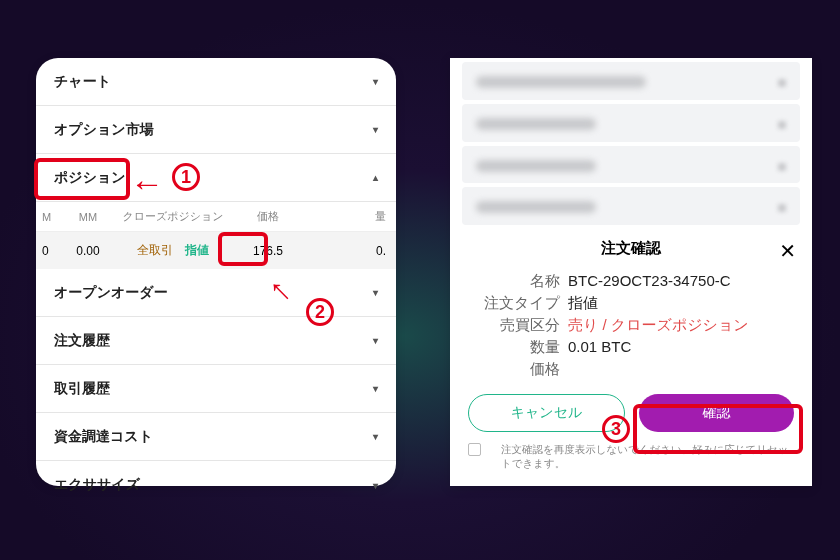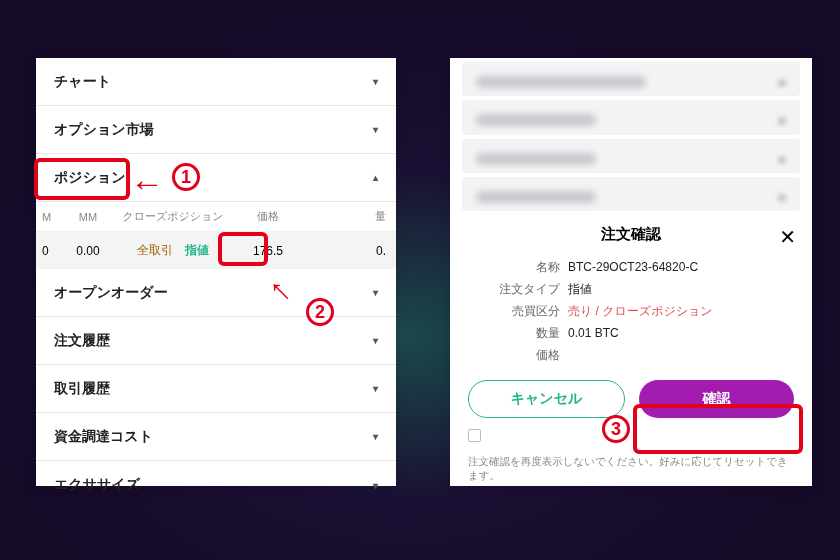--- a/index.html
+++ b/index.html
@@ -9,21 +9,21 @@
     font-family: -apple-system, BlinkMacSystemFont, "Segoe UI", "Hiragino Sans", "Meiryo", sans-serif;
     position: relative;
     overflow: hidden;
   }
   .panel {
     position: absolute;
     background: #fff;
     box-shadow: 0 2px 10px rgba(0,0,0,0.15);
   }
   
-  .left { left: 36px; top: 58px; width: 360px; height: 428px; }
+  .left { left: 36px; top: 58px; width: 360px; height: 428px; border-radius: 22px; }
   .acc-item {
     height: 48px;
     display: flex; align-items: center; justify-content: space-between;
     padding: 0 18px;
     border-bottom: 1px solid #e5e5e5;
     font-size: 14px; font-weight: 600; color: #222;
     cursor: pointer;
   }
   .caret { font-size: 10px; color: #555; }
   .caret.up::before { content: "▴"; }
@@ -54,36 +54,36 @@
     display:flex; align-items:center; justify-content:space-between;
     padding: 0 12px;
   }
   .blur-row::before {
     content: ""; position: absolute; left: 14px; top: 14px;
     width: 120px; height: 12px; background: #c8c9cc; border-radius: 6px;
     filter: blur(3px);
   }
   .blur-row.first::before { width: 170px; }
   .blur-row .bd { position:absolute; right:14px; top:17px; width:8px; height:8px; background:#c8c9cc; border-radius:2px; filter:blur(2px); }
-  .order-block { flex:1; padding: 14px 18px 4px 18px; position:relative; }
+  .order-block { flex:1; padding: 14px 18px 16px 18px; position:relative; }
   .order-title { text-align:center; font-size:15px; font-weight:700; margin-bottom:12px; }
   .close-x { position:absolute; right:16px; top:14px; font-size:20px; cursor:pointer; }
-  .orow { display:flex; font-size:12px; line-height:22px;align-items:flex-end; }
+  .orow { display:flex; font-size:15px; line-height:22px;align-items:flex-end; }
   .olab { width: 100px; text-align:right; color:#666; padding-right:8px; }
   .oval { flex:1; color:#222; }
   .oval.red { color:#e14b4b; }
   .btnrow { display:flex; gap:14px; margin-top:14px; }
   .btn {
     flex:1; height:38px; border-radius:19px;
     display:flex; align-items:center; justify-content:center;
-    font-size:14px; font-weight:700; cursor:pointer;
+    font-size:14px; font-weight:400; cursor:pointer;
   }
   .btn.cancel { border:1.5px solid #20b58a; color:#20b58a; background:#fff; }
   .btn.confirm { background:#a21caf; color:#fff; }
-  .foot { display:flex; gap:12px; margin-top:10px; font-size:10.5px; color:#888; line-height:14px;flex-direction:column; }
+  .foot { display:flex; gap:20px; margin-top:10px; font-size:10.5px; color:#888; line-height:14px; }
   .chk { width:13px; height:13px; border:1px solid #bbb; border-radius:2px; flex-shrink:0; margin-top:1px; }
 
   
   .ann-box {
     position: absolute; border: 4px solid #e2001a; border-radius: 6px;
     pointer-events: none;
   }
   .ann-arrow {
     position:absolute; color:#e2001a; font-size:34px; font-weight:900;
     pointer-events:none;
@@ -162,21 +162,21 @@
     </div>
   <div class="blur-row">
       <span class="bd"></span>
     </div>
 
   <div class="order-block">
     <div class="order-title">注文確認</div>
     <div class="close-x">✕</div>
     <div class="orow">
       <div class="olab">名称</div>
-      <div class="oval">BTC-29OCT23-64820-C</div>
+      <div class="oval">BTC-29OCT23-34750-C</div>
     </div>
     <div class="orow">
       <div class="olab">注文タイプ</div>
       <div class="oval">指値</div>
     </div>
     <div class="orow">
       <div class="olab">売買区分</div>
       <div class="oval red">売り / クローズポジション</div>
     </div>
     <div class="orow">

